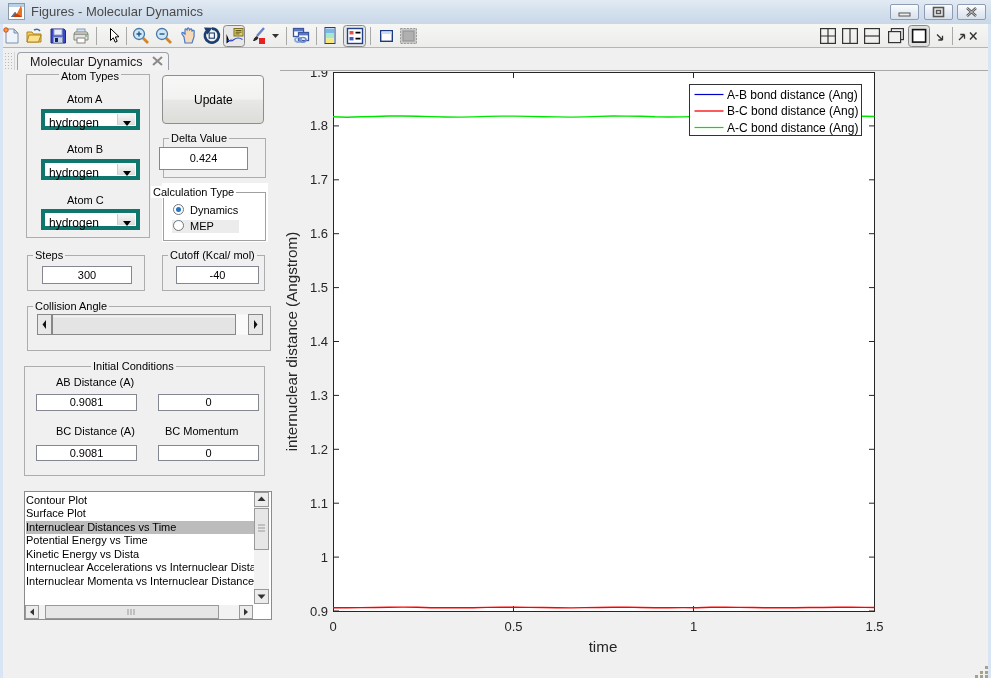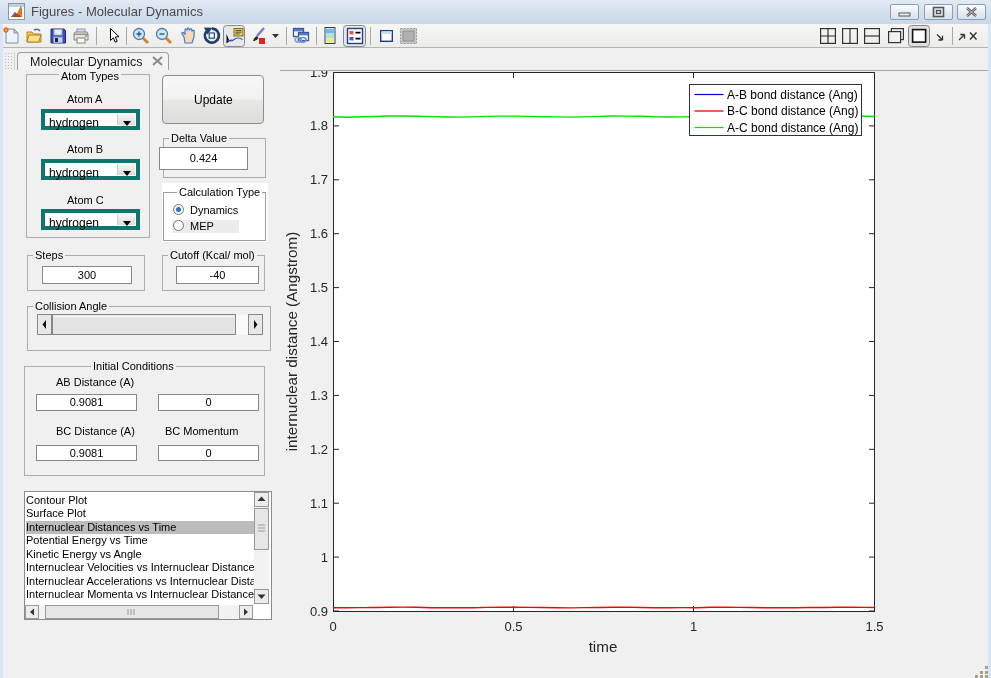--- a/index.html
+++ b/index.html
@@ -230,21 +230,21 @@
 
   <div class="abs" style="left:159px;top:5px;width:102px;height:49px;border:1px solid #8e8e8e;border-radius:4px;background:linear-gradient(#f7f7f7 0%,#f2f2f1 48%,#e8e8e6 52%,#dcdcd9 100%);box-sizing:border-box;"></div>
   <div class="lbl" style="left:191px;top:23px;font-size:12px;">Update</div>
 
   <div class="gpanel abs" style="left:160px;top:68px;width:103px;height:40px;"></div>
   <div class="glabel" style="left:166px;top:62px;">Delta Value</div>
   <div class="field" style="left:156px;top:77px;width:89px;height:23px;line-height:21px;">0.424</div>
 
   <div class="abs" style="left:159px;top:113px;width:106px;height:59px;background:#fff;"></div>
   <div class="gpanel abs" style="left:160px;top:122px;width:103px;height:49px;border-color:#a0a0a0;"></div>
-  <div class="lbl" style="left:174px;top:116px;background:#fff;padding:0 2px;">Calculation Type</div>
+  <div class="lbl" style="left:148px;top:116px;background:#fff;padding:0 2px;">Calculation Type</div>
   <div class="abs" style="left:169px;top:150px;width:67px;height:13px;background:#ececec;"></div>
   <div class="abs radio" style="left:170px;top:134px;width:11px;height:11px;border-radius:50%;border:1px solid #6c7680;background:#fff;box-sizing:border-box;"></div>
   <div class="abs" style="left:173px;top:137px;width:5px;height:5px;border-radius:50%;background:#2474c0;"></div>
   <div class="lbl" style="left:187px;top:134px;">Dynamics</div>
   <div class="abs radio" style="left:170px;top:150px;width:11px;height:11px;border-radius:50%;border:1px solid #6c7680;background:#fff;box-sizing:border-box;"></div>
   <div class="lbl" style="left:187px;top:150px;">MEP</div>
 
   <div class="gpanel abs" style="left:24px;top:185px;width:118px;height:36px;"></div>
   <div class="glabel" style="left:30px;top:179px;">Steps</div>
   <div class="field" style="left:39px;top:196px;width:90px;height:18px;line-height:16px;">300</div>
@@ -280,22 +280,21 @@
   <div class="lbl" style="left:162px;top:355px;">BC Momentum</div>
   <div class="field" style="left:33px;top:375px;width:101px;height:16px;line-height:14px;">0.9081</div>
   <div class="field" style="left:155px;top:375px;width:101px;height:16px;line-height:14px;">0</div>
 
   <div class="listbox" style="left:21px;top:421px;width:248px;height:129px;"></div>
   <div id="lbitems" class="abs" style="left:23px;top:423.5px;width:228px;font-size:11px;color:#000;line-height:13.5px;overflow:hidden;height:111px;white-space:nowrap;">
     <div>Contour Plot</div>
     <div>Surface Plot</div>
     <div style="background:#bcbcbc;">Internuclear Distances vs Time</div>
     <div>Potential Energy vs Time</div>
-    <div>Kinetic Energy vs Angle</div>
-    <div>Internuclear Velocities vs Internuclear Distance</div>
+    <div>Kinetic Energy vs Dista</div>
     <div>Internuclear Accelerations vs Internuclear Dista</div>
     <div>Internuclear Momenta vs Internuclear Distance</div>
   </div>
 
   <svg class="abs" style="left:251px;top:422px;" width="15" height="112" viewBox="0 0 15 112">
     <rect x="0" y="0" width="15" height="112" fill="#f2f2f2"></rect>
     <rect x="0.5" y="0.5" width="14" height="14" fill="#ececec" stroke="#999"></rect>
     <path d="M3.5 9 L7.5 4.5 L11.5 9 Z" fill="#333"></path>
     <rect x="0.5" y="16.5" width="14" height="41" fill="#e6e6e6" stroke="#999"></rect>
     <path d="M4 33 h7 M4 36 h7 M4 39 h7" stroke="#9a9a9a" stroke-width="1"></path>

